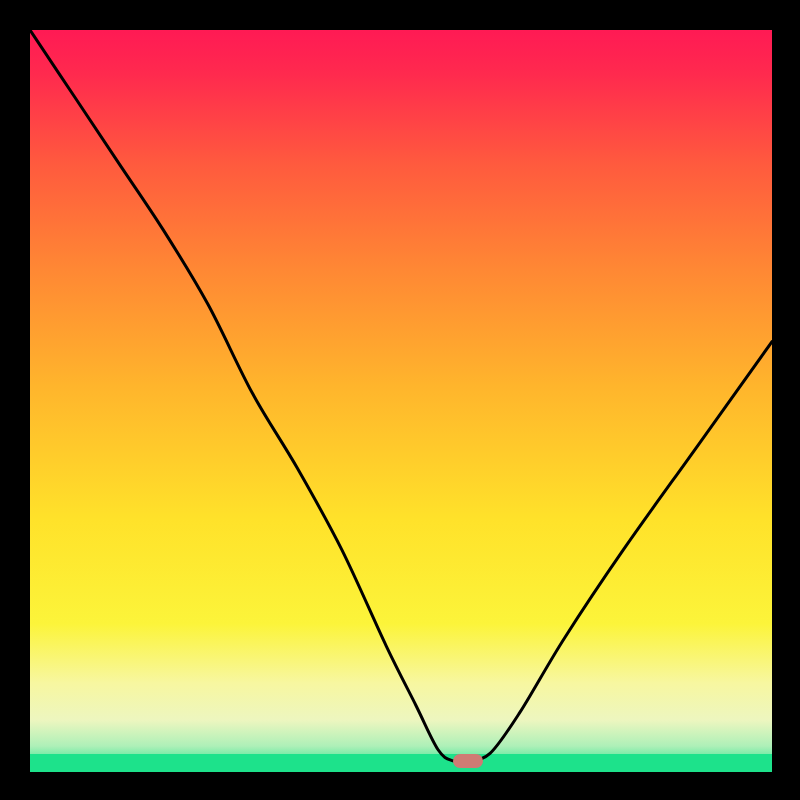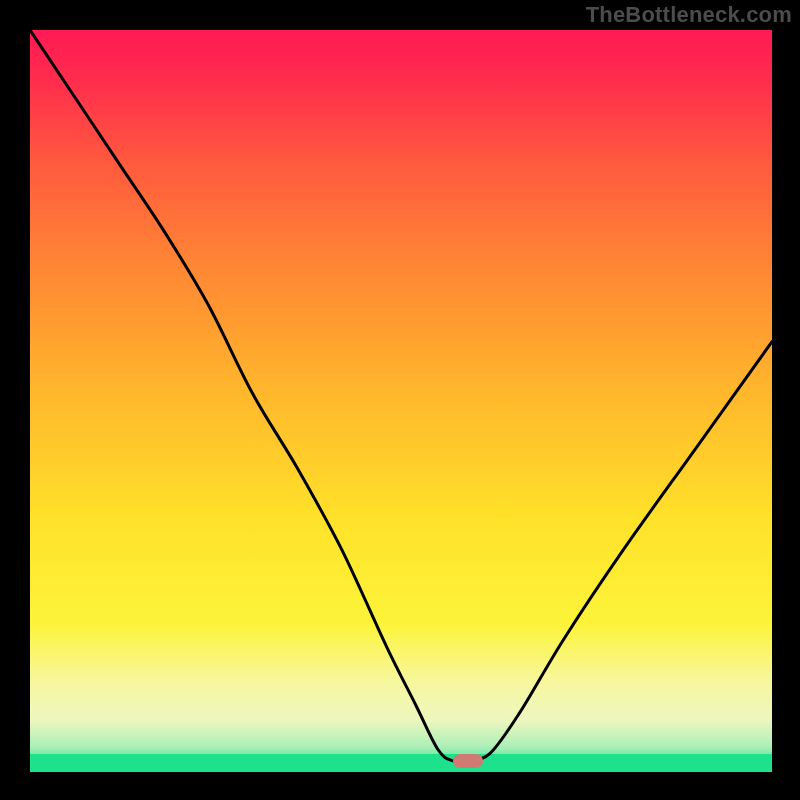--- a/index.html
+++ b/index.html
@@ -69,21 +69,20 @@
     border-radius: 7px;
     transform: translate(-50%, -50%);
     z-index: 5;
   }
 </style>
 </head>
 <body>
 
 <div class="frame">
 
-  <div class="watermark">TheBottleneck.com</div>
 
   <div class="plot-area">
 
     <svg class="gradient" viewBox="0 0 100 100" preserveAspectRatio="none">
       <defs>
         <linearGradient id="bg-grad" x1="0" y1="0" x2="0" y2="1">
             <stop offset="0%" stop-color="#ff1a54"></stop>
             <stop offset="6%" stop-color="#ff2a4e"></stop>
             <stop offset="18%" stop-color="#ff5a3e"></stop>
             <stop offset="32%" stop-color="#ff8734"></stop>

